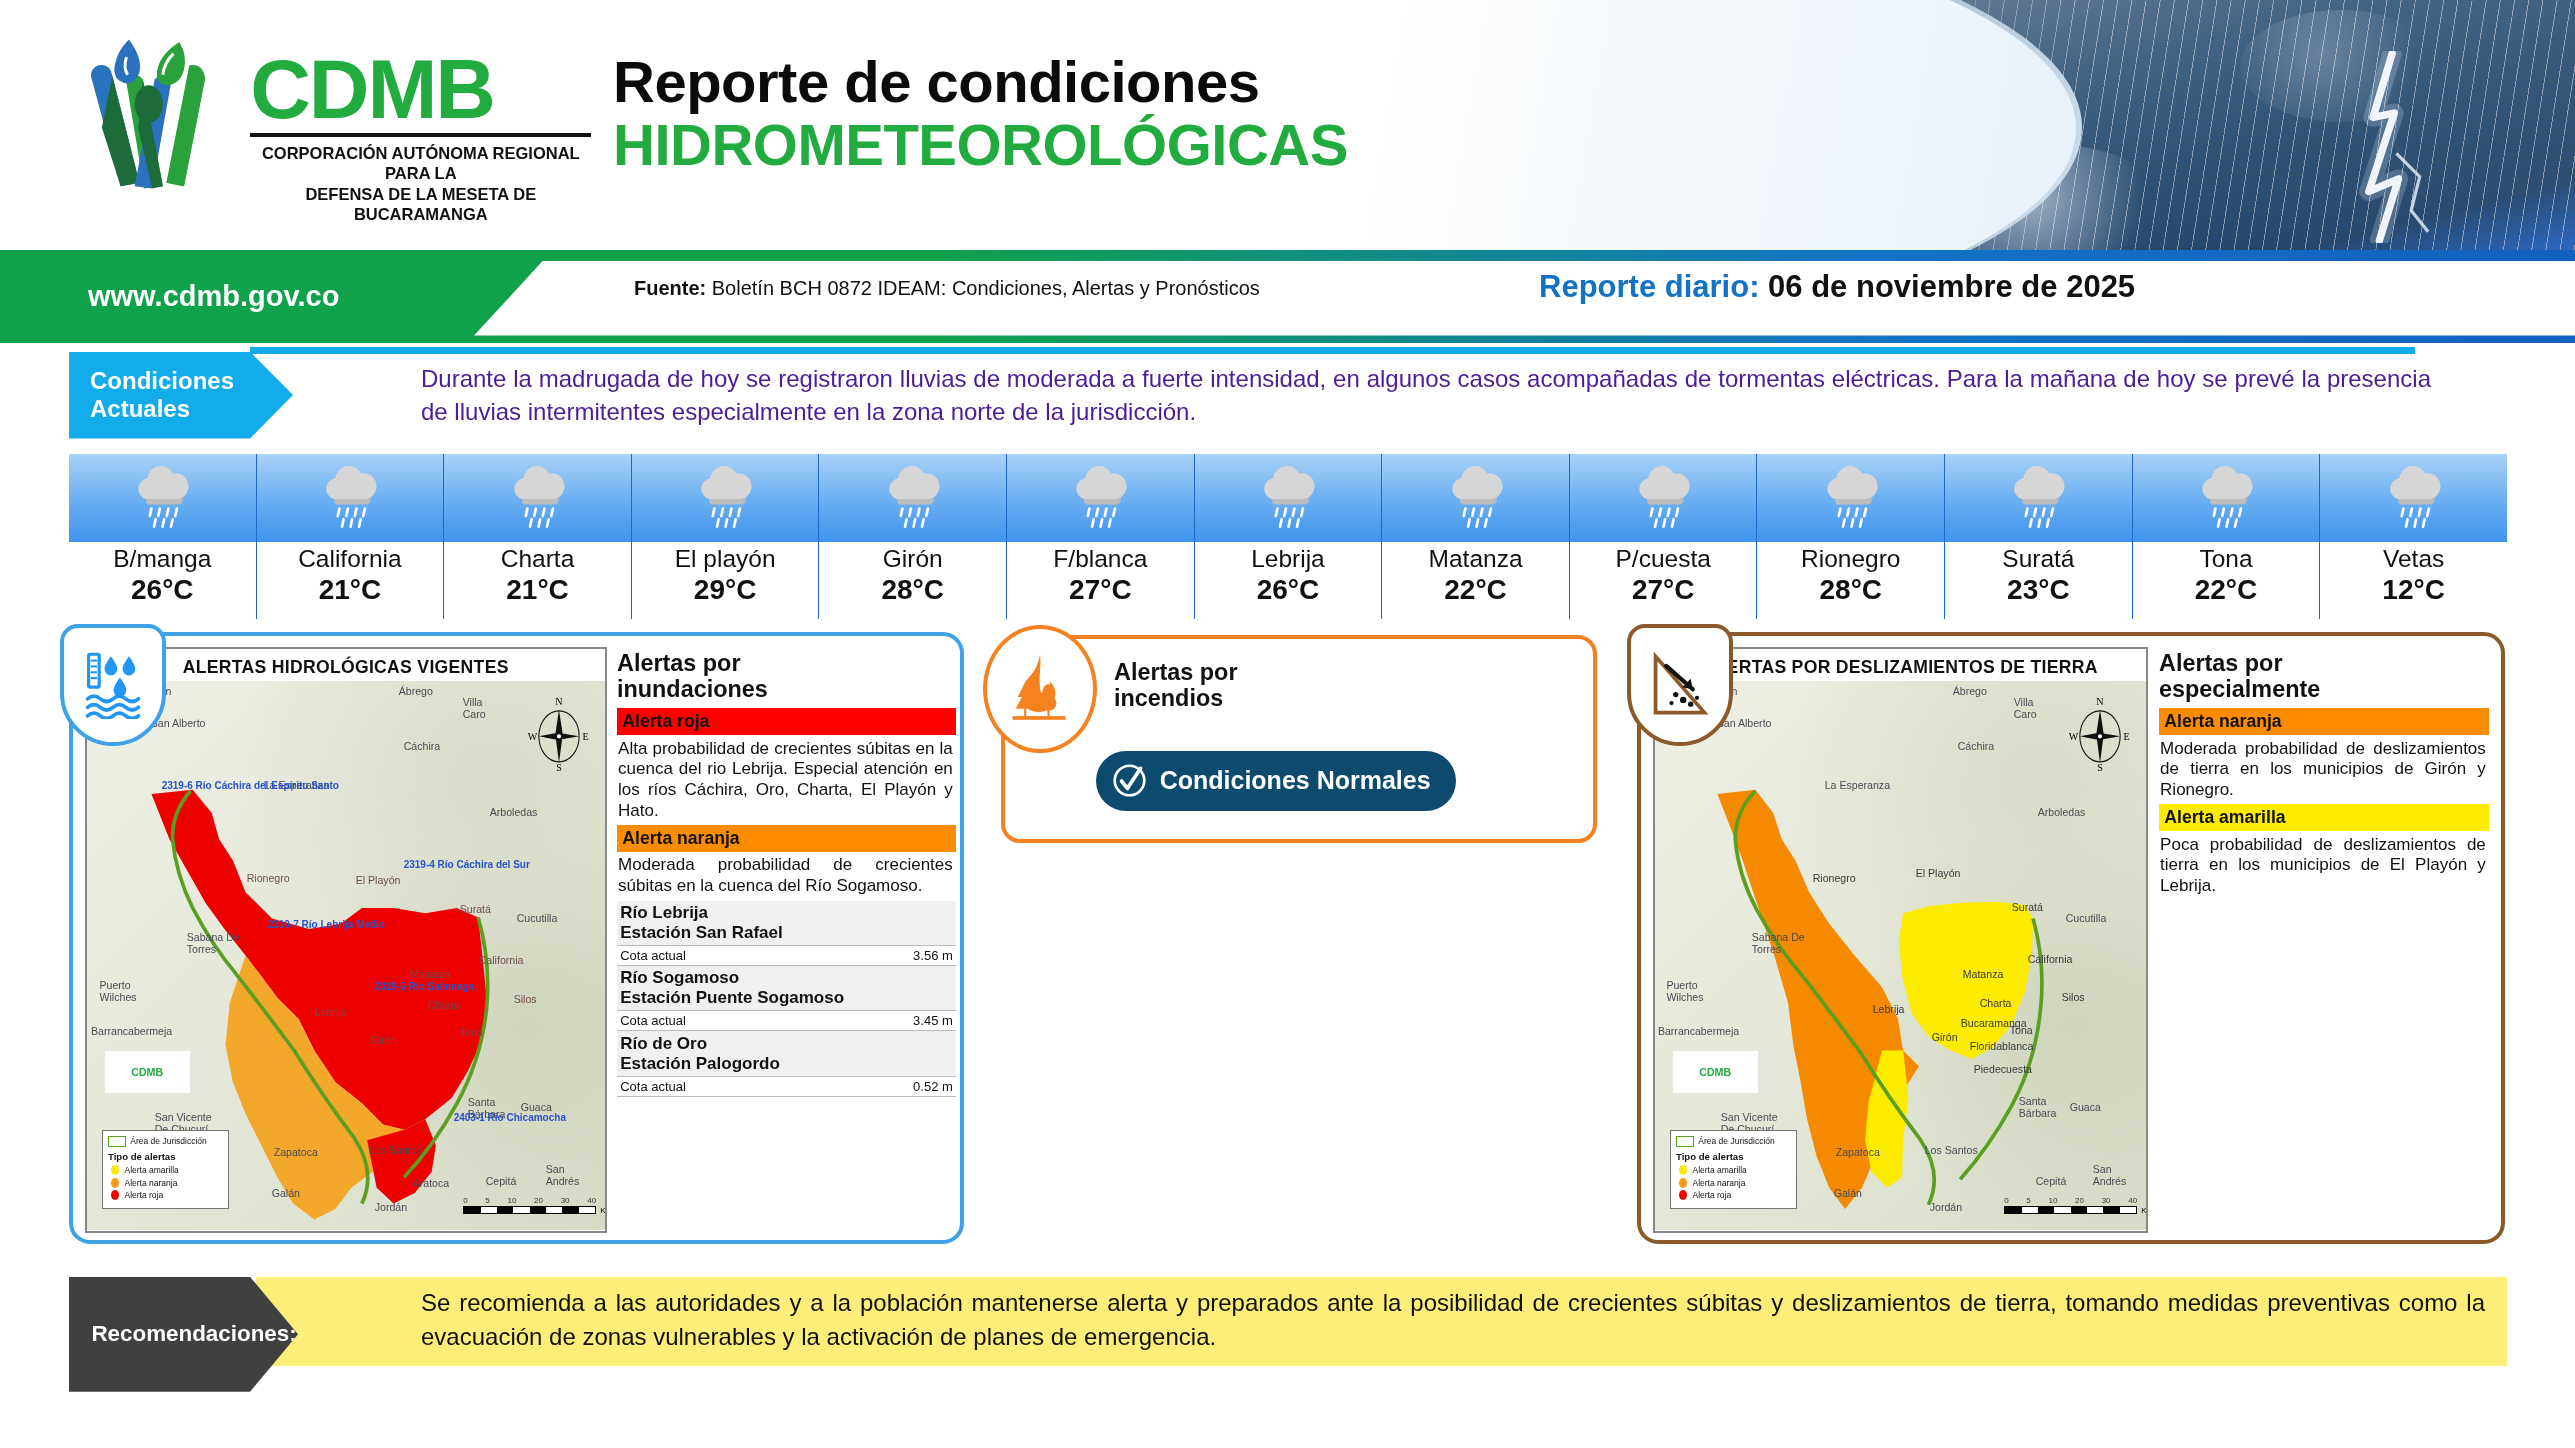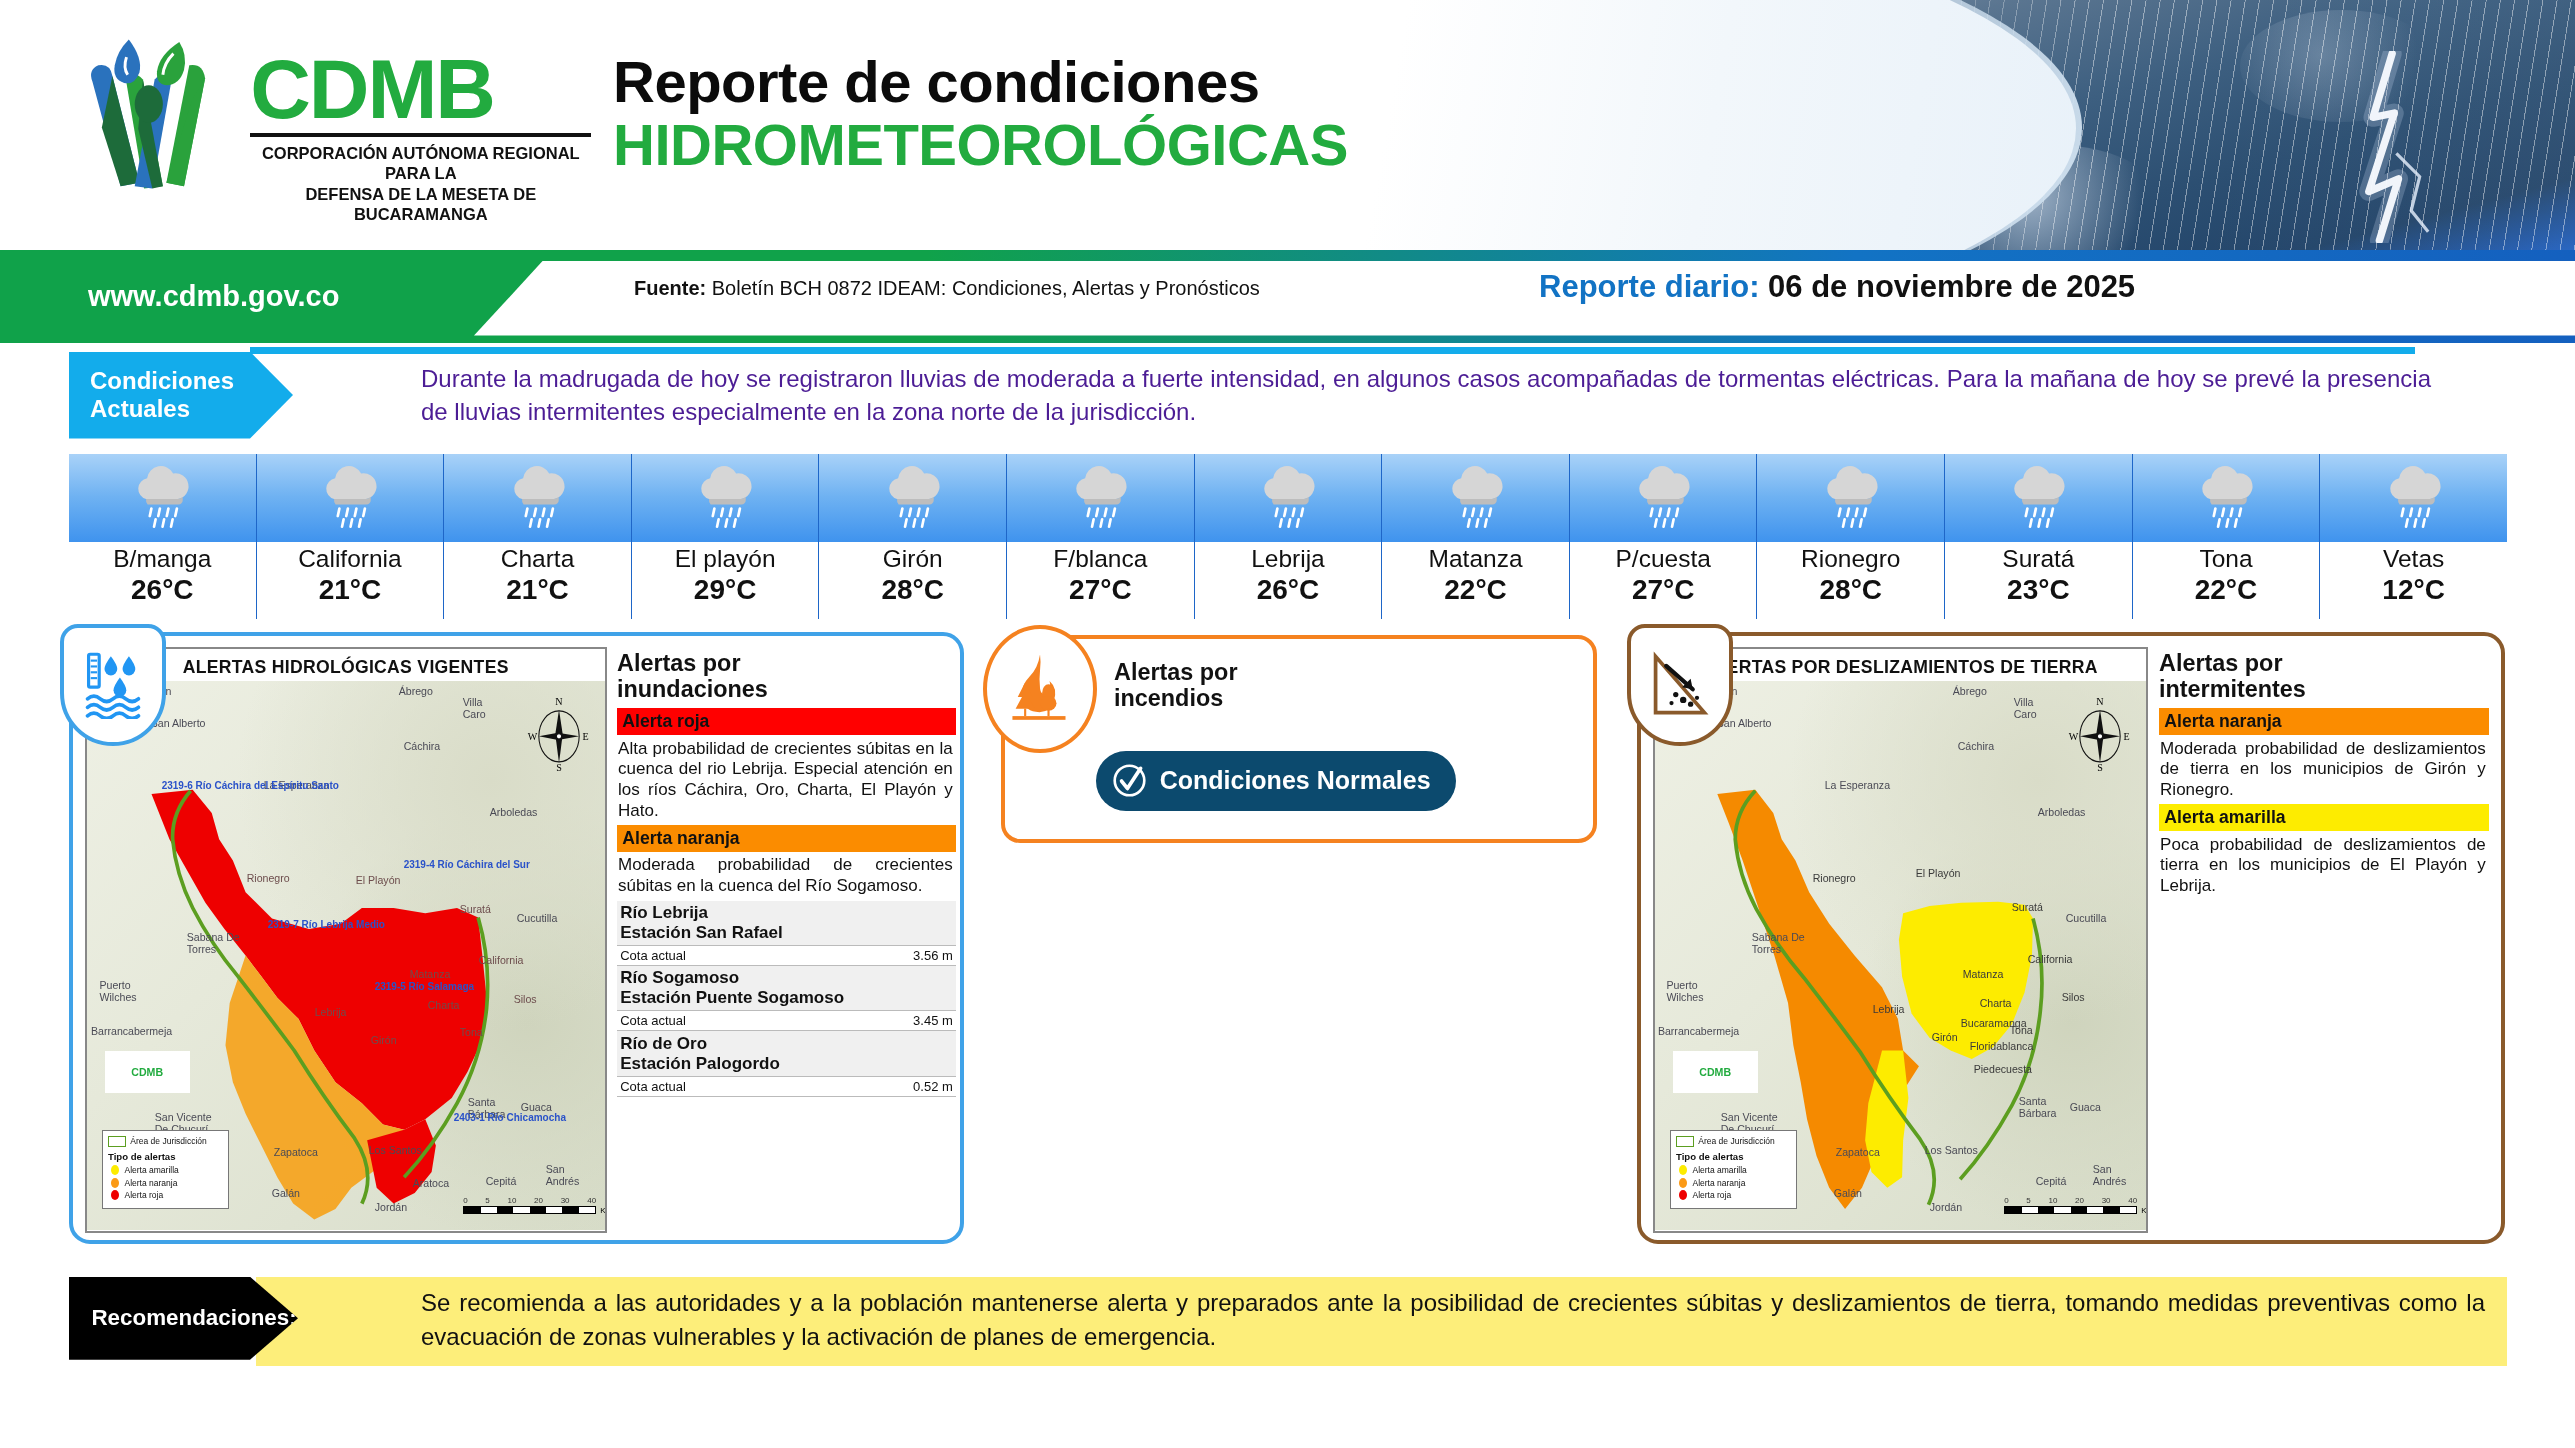--- a/index.html
+++ b/index.html
@@ -309,22 +309,22 @@
   
   .rec-row {
     position: relative; width: 2576px; height: 101px; margin-top: 7.5px;
   }
   .rec-yellow {
     position: absolute; left: 256px; top: 0; right: 69px; height: 89px;
     background: #fdee7a;
   }
   .rec-tag {
     position: absolute; left: 69px; top: 0;
-    width: 229px; height: 83px;
-    background: #000000;
+    width: 229px; height: 115px;
+    background: #404040;
     clip-path: polygon(0 0, 181px 0, 229px 50%, 181px 100%, 0 100%);
     display: flex; align-items: center; padding-left: 22.4px;
   }
   .rec-tag span { color: #fff; font-size: 22.4px; font-weight: bold; }
   .rec-text {
     position: absolute; left: 421px; top: 9.6px; right: 91px;
     font-size: 24px; line-height: 1.42; color: #111; text-align: justify;
   }
 </style>
 </head>
@@ -971,21 +971,21 @@
               <i></i>
             </div>
           <span class="km">Km</span>
         </div>
       </div>
     </div>
 
     <div class="land-side">
       <div class="side-head">
         <div>Alertas por</div>
-        <div>intermitentes</div>
+        <div>especialmente</div>
       </div>
       <div class="alert-bar orange">Alerta naranja</div>
       <div class="alert-body">Moderada probabilidad de deslizamientos de tierra en los municipios de Girón y Rionegro.</div>
       <div class="alert-bar yellow">Alerta amarilla</div>
       <div class="alert-body">Poca probabilidad de deslizamientos de tierra en los municipios de El Playón y Lebrija.</div>
     </div>
   </div>
 </div>
 
 <div class="rec-row">

